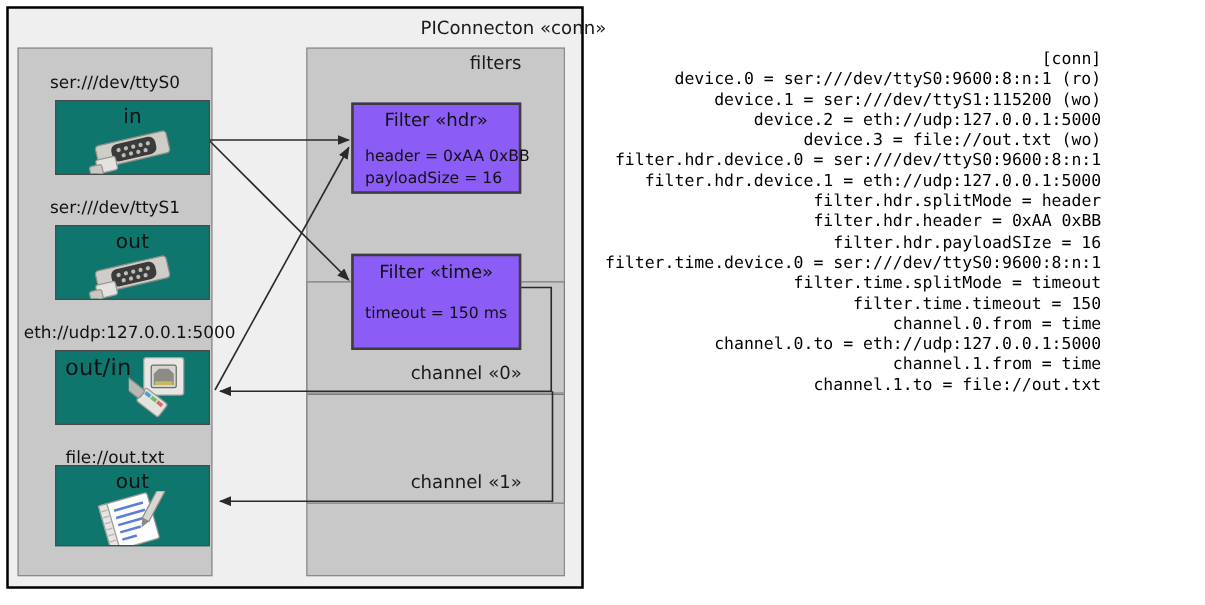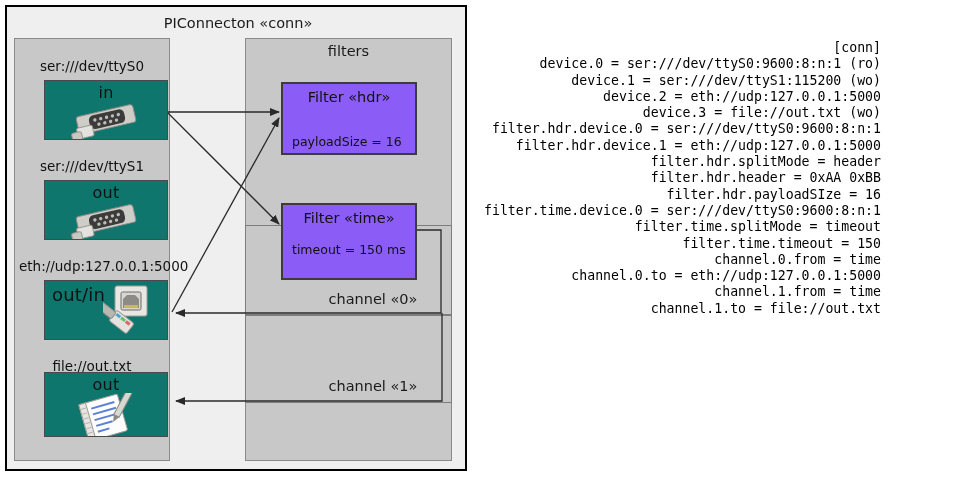--- a/index.html
+++ b/index.html
@@ -3,30 +3,30 @@
 <meta charset="utf-8">
 <style>
   html,body{margin:0;padding:0;background:#ffffff;}
   body{width:964px;height:484px;position:relative;overflow:hidden;
        font-family:"DejaVu Sans","Liberation Sans",sans-serif;color:#000;}
 
   
   #diagram-frame{position:absolute;left:5px;top:5px;width:462px;height:466px;
        background:#efefef;border:2px solid #000;box-sizing:border-box;}
 
-  #diagram-title{position:absolute;left:0;top:8px;width:462px;text-align:center;
-       font-size:14.5px;color:#1a1a1a;}
+  #diagram-title{position:absolute;left:0;top:8px;width:462px;text-align:right;
+       font-size:14.5px;color:#1a1a1a;padding-left:16px;}
 
   
   .panel{position:absolute;background:#c8c8c8;border:1px solid #8a8a8a;
          box-sizing:border-box;}
   #devices-panel{left:14px;top:38px;width:156px;height:423px;}
   #filters-panel{left:245px;top:38px;width:207px;height:423px;}
   #filters-title{position:absolute;left:245px;top:43px;width:207px;text-align:center;
-       font-size:14.5px;color:#1a1a1a;}
+       font-size:14.5px;color:#1a1a1a;padding-left:48px;}
 
   
   .chan-band{position:absolute;background:#c8c8c8;border:1px solid #7d7d7d;
       box-sizing:border-box;}
   #chan0-band{left:245px;top:225px;width:207px;height:90px;}
   #chan1-band{left:245px;top:315px;width:207px;height:88px;}
   .chan-label{position:absolute;font-size:14.5px;color:#1a1a1a;text-align:center;padding-left:32px;}
   #chan0-label{left:245px;top:291px;width:192px;}
   #chan1-label{left:245px;top:378px;width:192px;}
 
@@ -180,20 +180,21 @@
           <rect x="41" y="-8" width="6" height="34" fill="#d9d7d2" stroke="#8e8c87" stroke-width="1"></rect>
           <polygon points="41,26 47,26 44,33" fill="#8b8984"></polygon>
         </g>
       </g>
     </svg>
   </span>
 </div>
 
 <div class="filter-box" style="left:281px;top:82px;width:136px;height:73px;">
   <div class="filter-title">Filter «hdr»</div>
+  <div class="filter-attr" style="top:33px;">header = 0xAA 0xBB</div>
   <div class="filter-attr" style="top:50px;">payloadSize = 16</div>
 </div>
 
 <div class="filter-box" style="left:281px;top:191px;width:136px;height:77px;margin-top:12px;">
   <div class="filter-title">Filter «time»</div>
   <div class="filter-attr" style="top:37px;">timeout = 150 ms</div>
 </div>
 
 <svg id="connector-layer">
   <defs>

